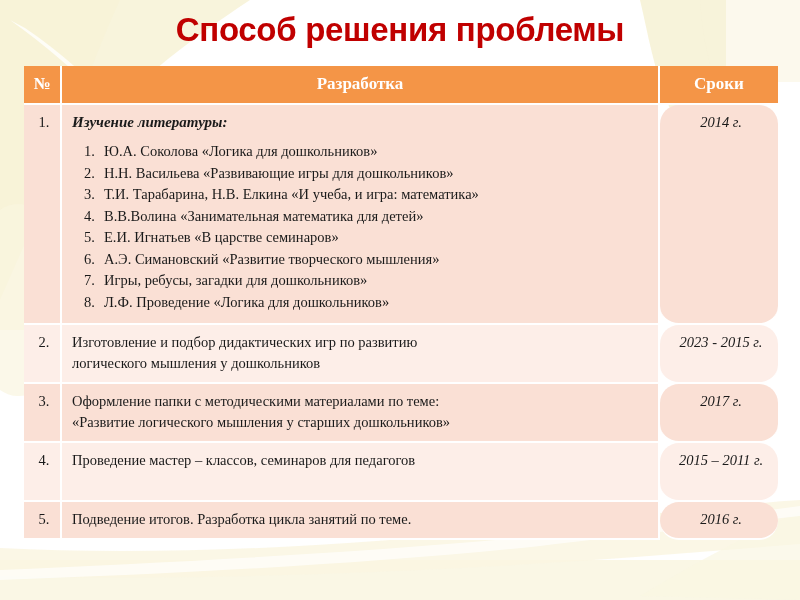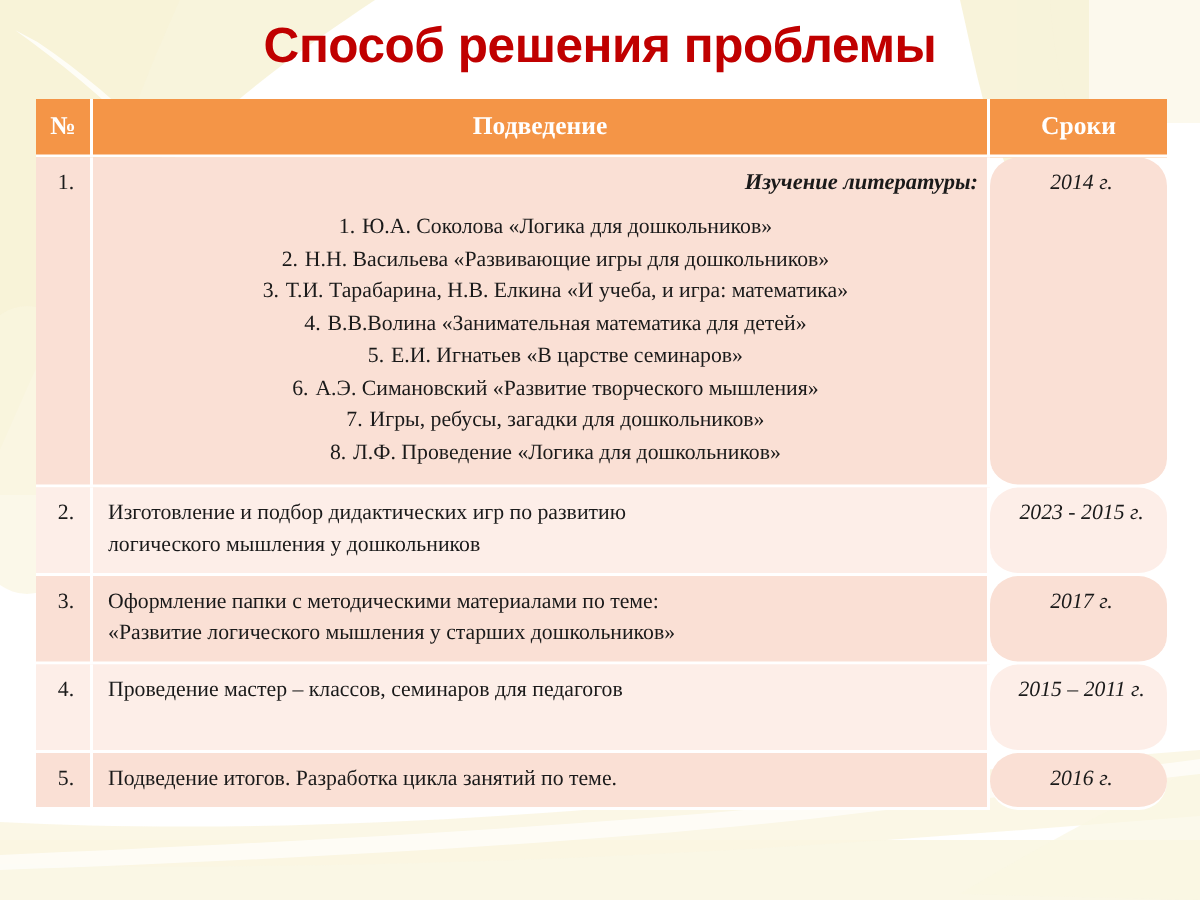--- a/index.html
+++ b/index.html
@@ -118,27 +118,25 @@
     border-radius: 19px;
   }
   td.act { }
 
   .act-heading {
     font-weight: bold;
     font-style: italic;
     font-size: 15px;
     line-height: 20px;
     margin: 0 0 9px 0;
-    text-align: right;
   }
   ol.biblio {
     list-style: none;
     margin: 0;
     padding: 0 0 2px 12px;
-    text-align: center;
   }
   ol.biblio li {
     font-size: 14.5px;
     line-height: 21.5px;
     white-space: nowrap;
   }
   ol.biblio li .idx {
     display: inline-block;
     width: 20px;
   }
@@ -185,21 +183,21 @@
   <div class="table-wrap">
     <table class="plan">
       <colgroup>
         <col class="c-num">
         <col class="c-act">
         <col class="c-term">
       </colgroup>
       <thead>
         <tr>
           <th>№</th>
-          <th>Подведение</th>
+          <th>Разработка</th>
           <th class="last">Сроки</th>
         </tr>
       </thead>
       <tbody>
 
         <tr class="shade-a">
           <td class="num">1.</td>
           <td class="act">
             <div class="act-heading">Изучение литературы:</div>
             <ol class="biblio">

